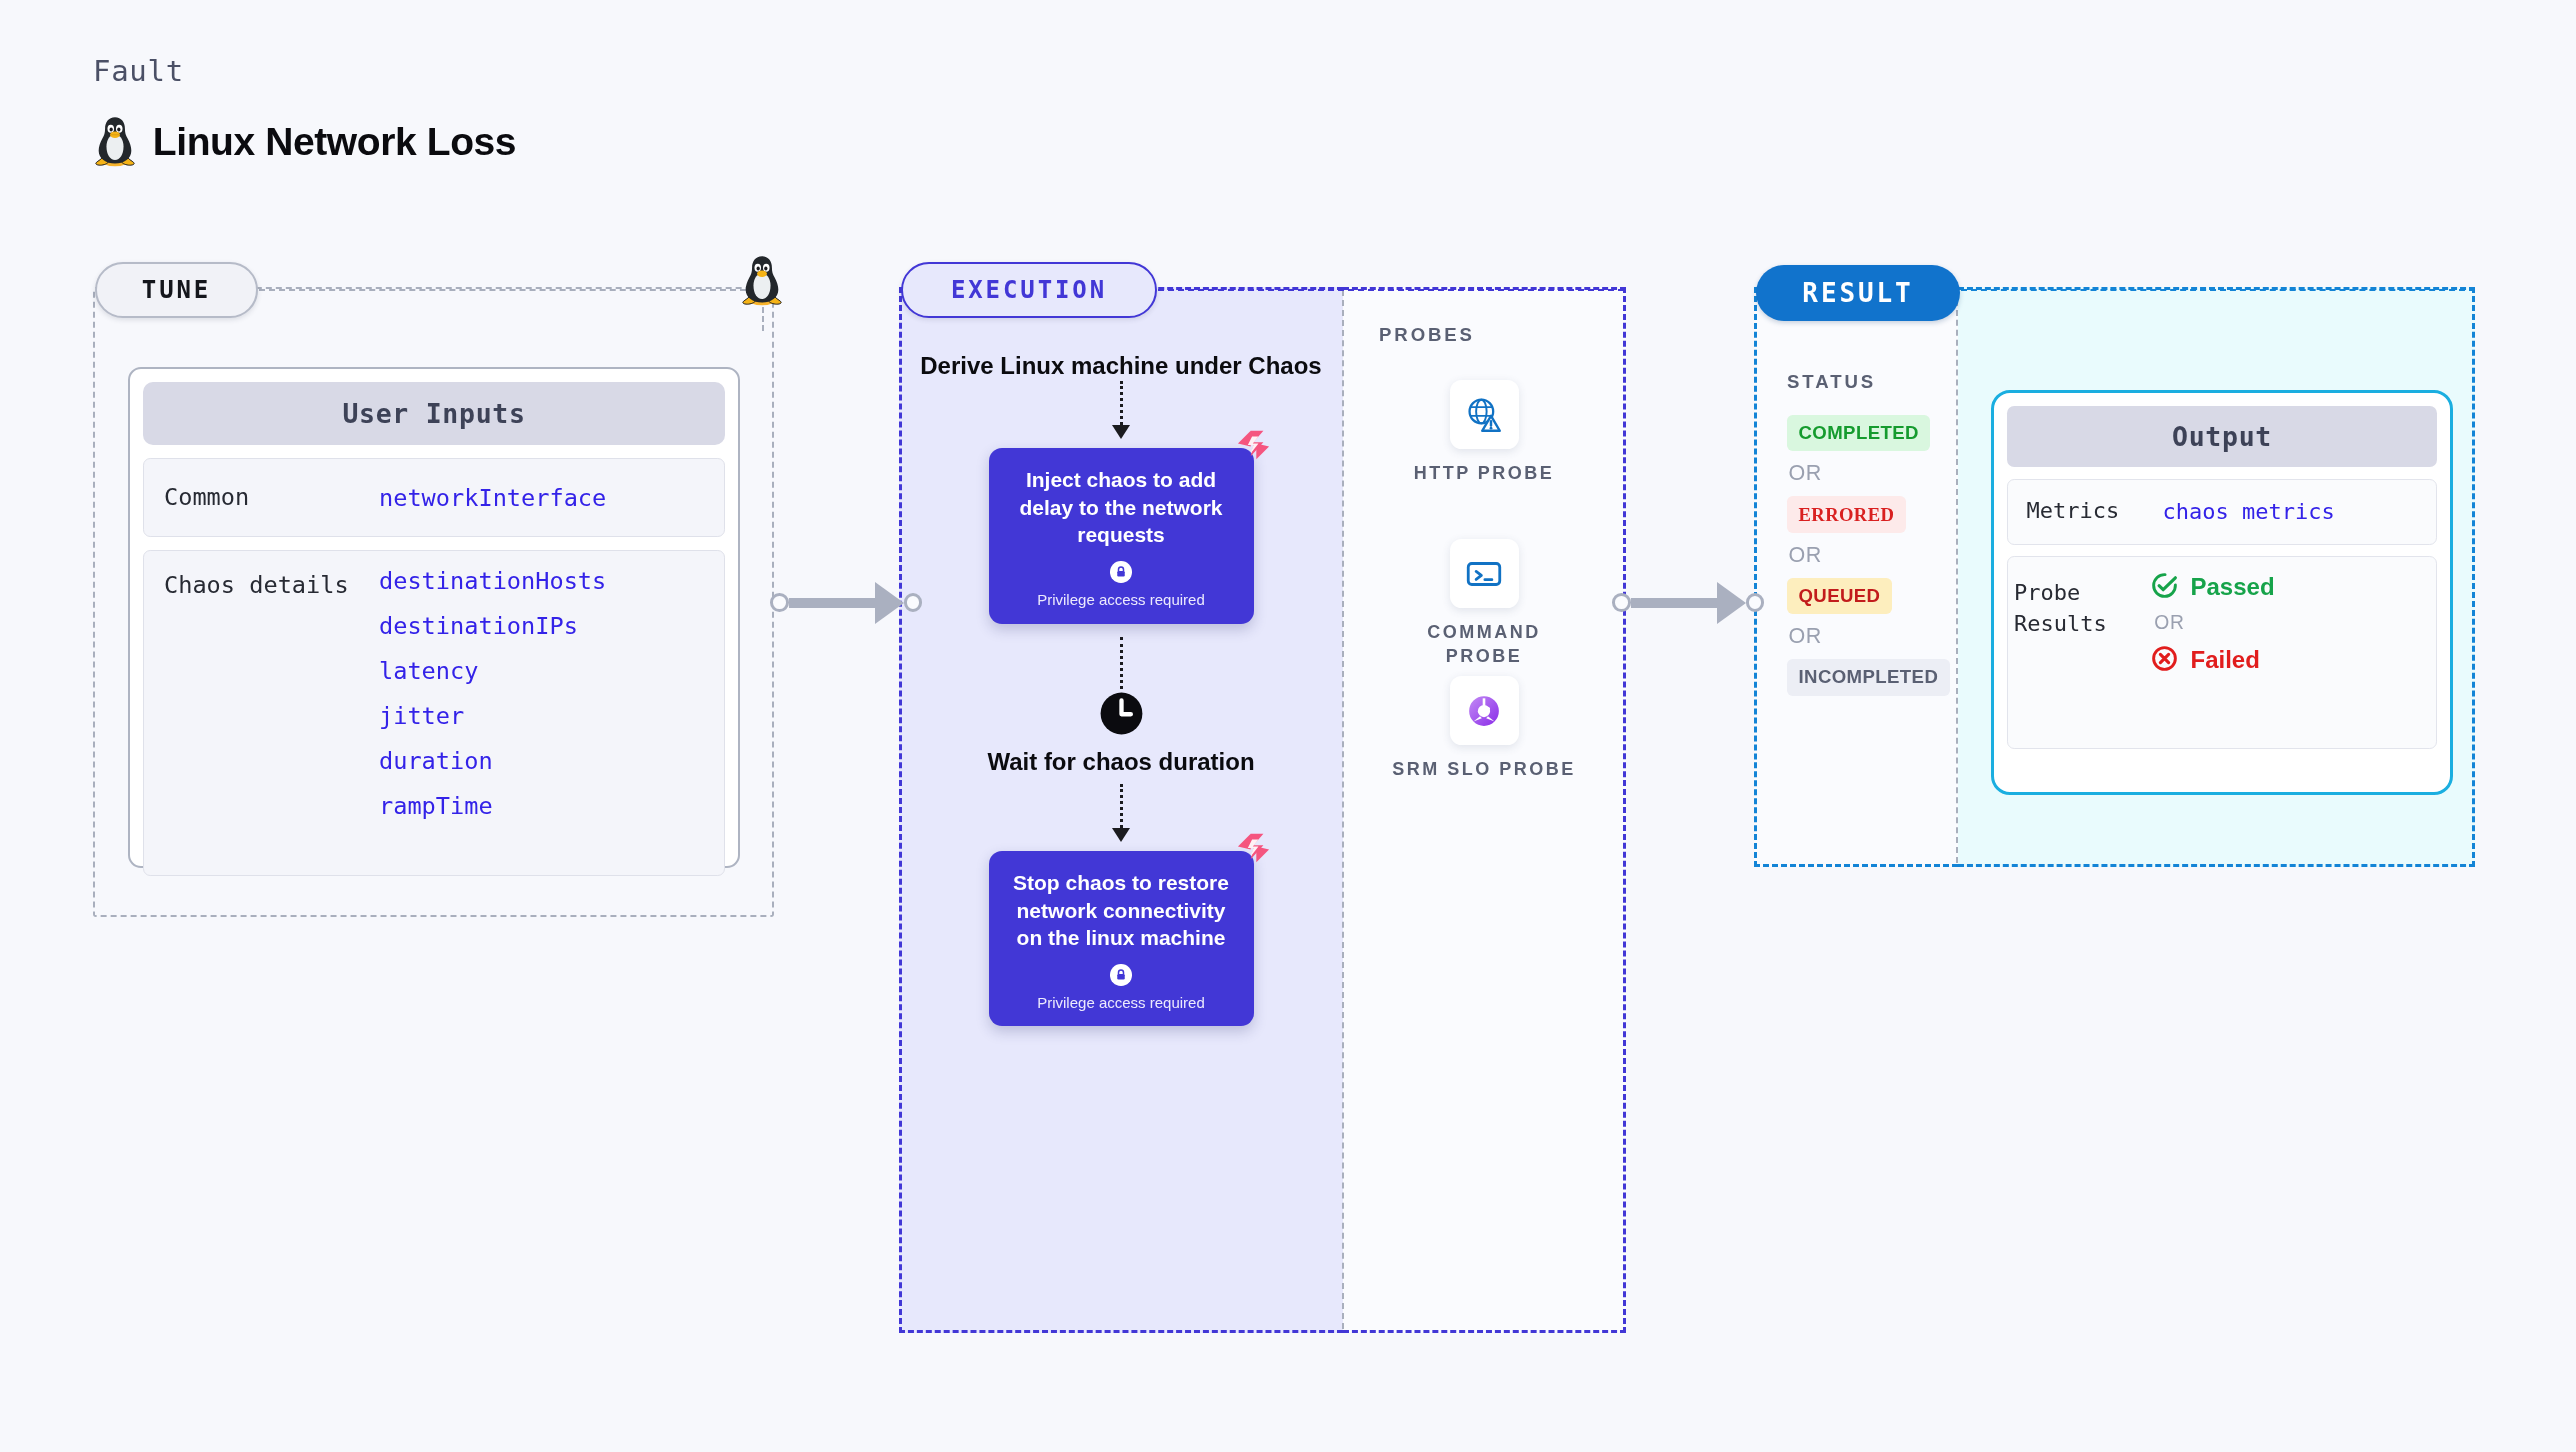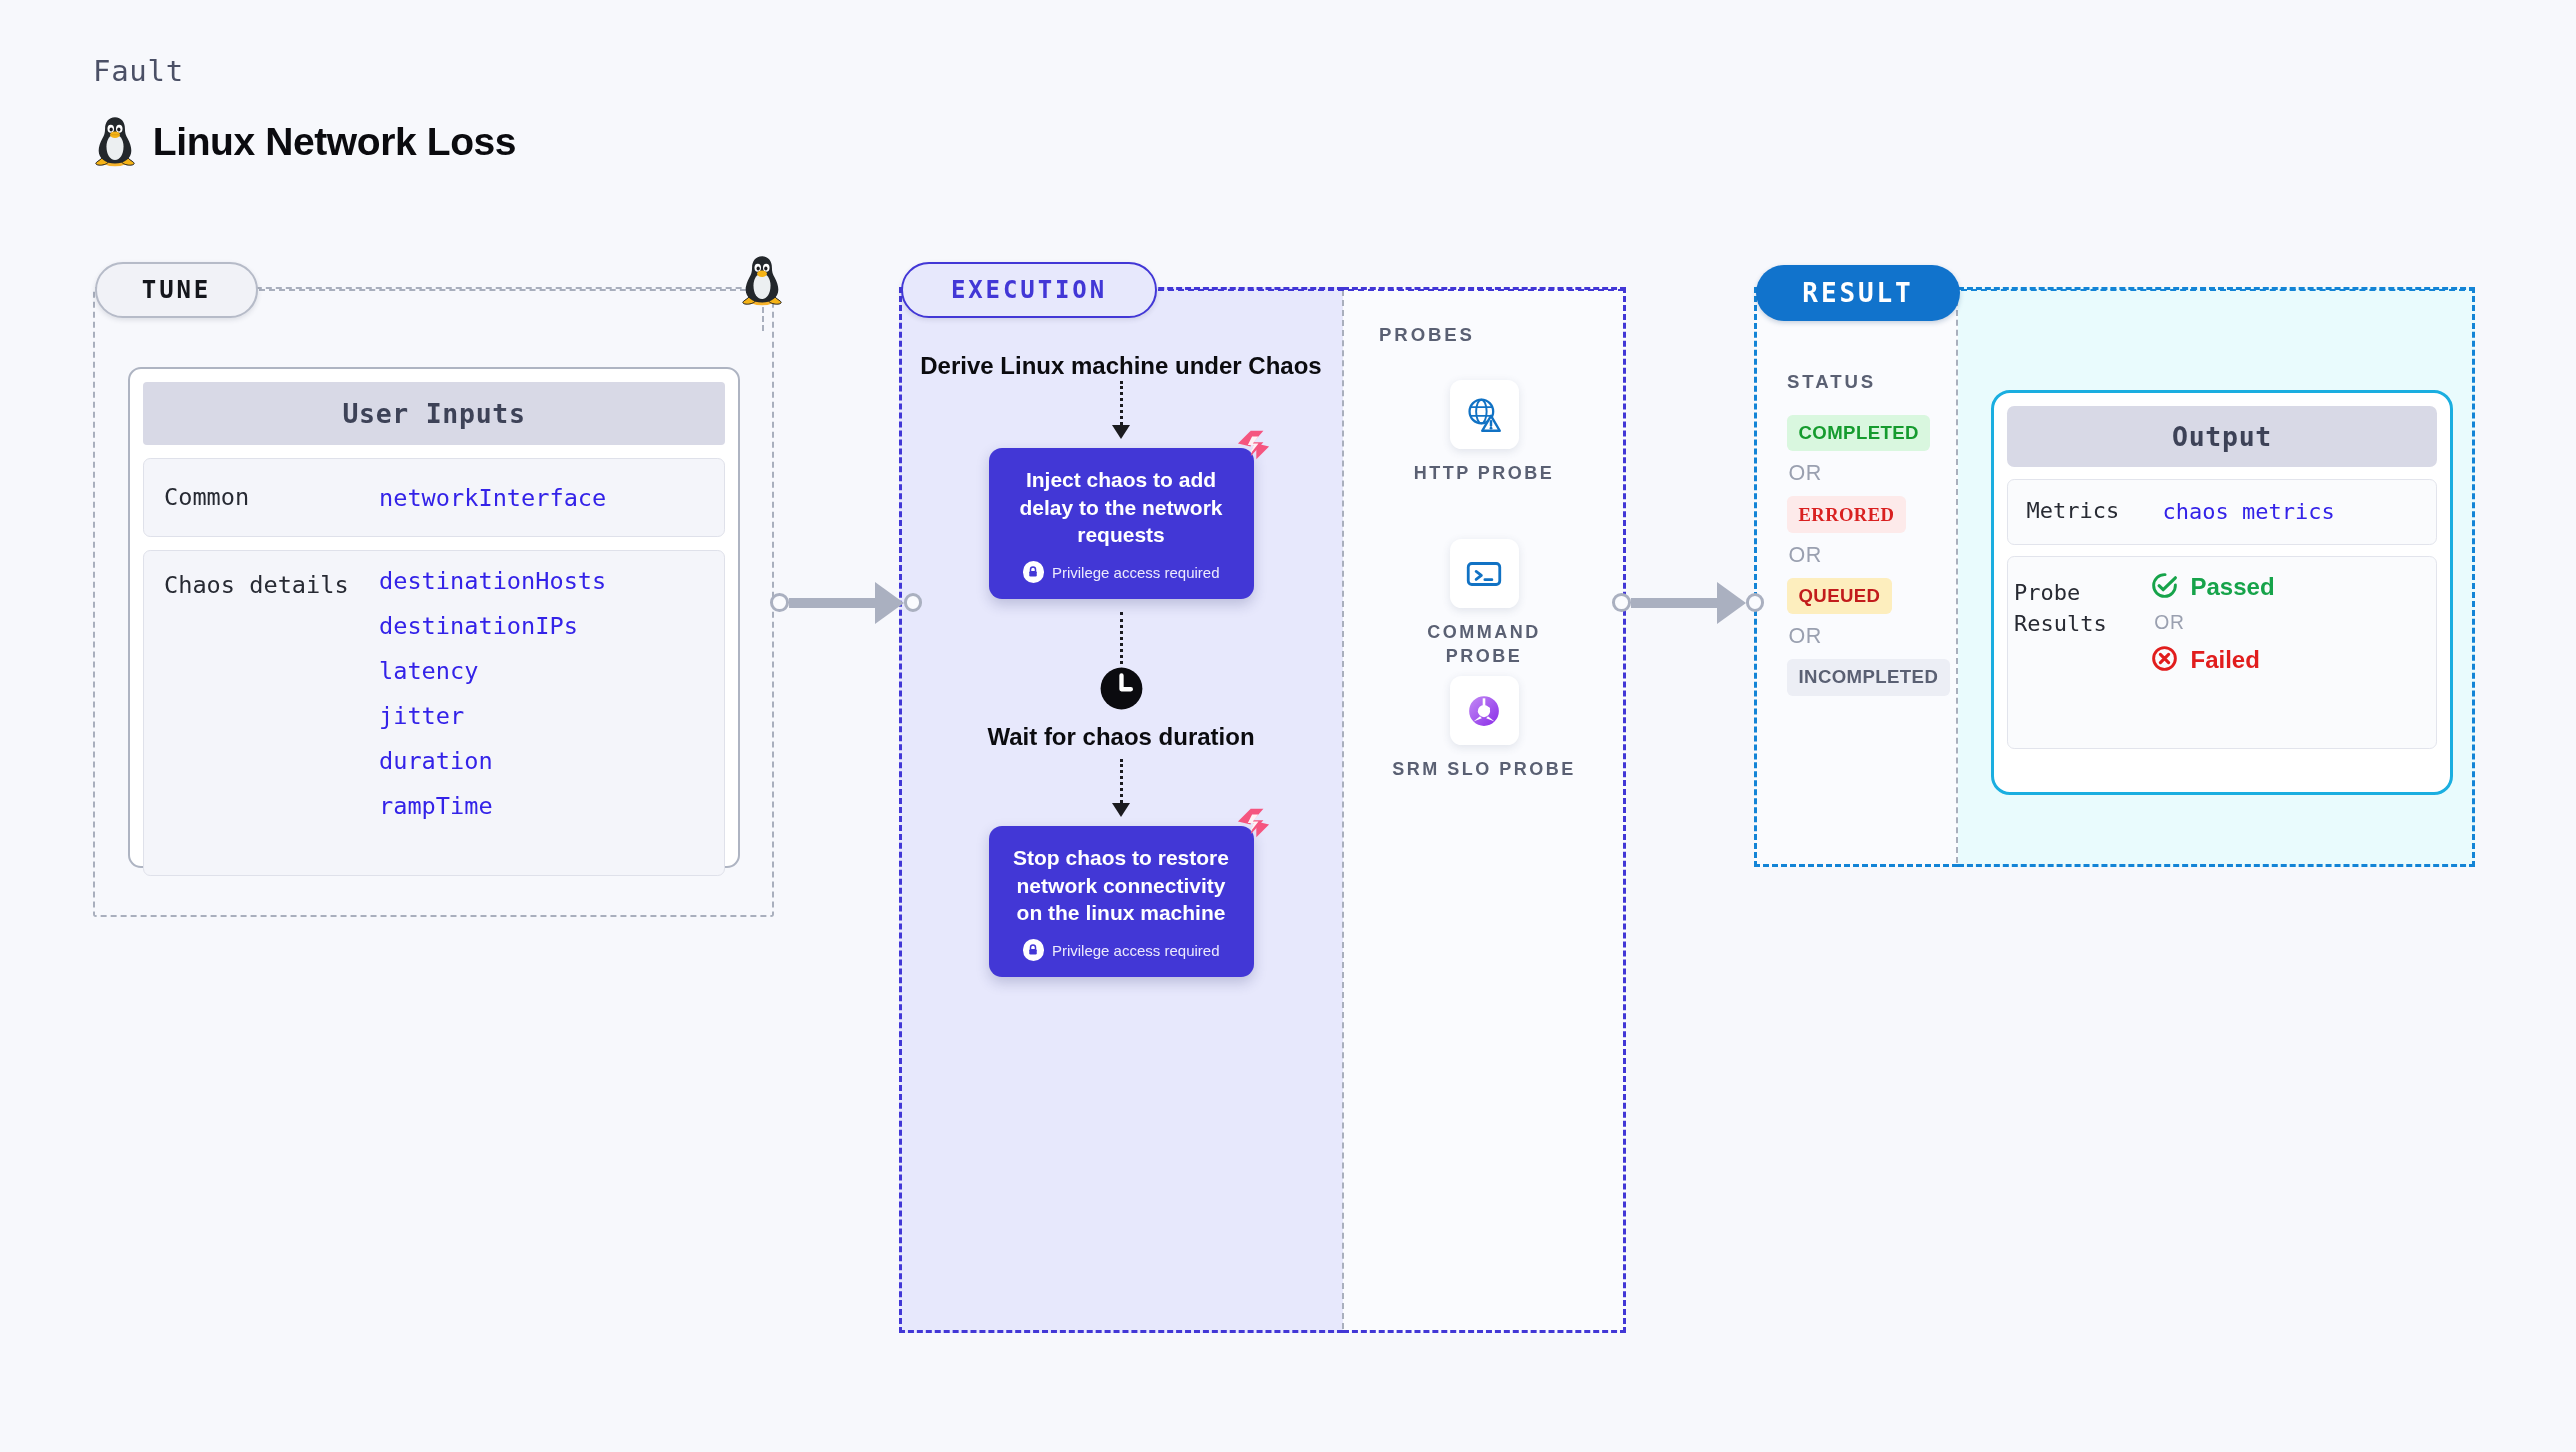--- a/index.html
+++ b/index.html
@@ -104,21 +104,21 @@
   }
   .tux-mark { position: absolute; left: 740px; top: 254px; }
 
   
   .ui-card {
     position: absolute; left: 128px; top: 367px; width: 612px; height: 501px;
     background: #ffffff; border: 2.9px solid #aeb4c2; border-radius: 13px;
     padding: 13px;
   }
   .ui-header {
-    height: 63px; background: #d8d9e6; border-radius: 4px;
+    height: 63px; background: #d8d9e6; border-radius: 10px;
     display: flex; align-items: center; justify-content: center;
     font-family: "DejaVu Sans Mono", monospace;
     font-size: 26.5px; font-weight: 700; color: #3d4257; letter-spacing: 0.7px;
   }
   .ui-row {
     margin-top: 13px; background: #f4f5fa; border: 1.4px solid #dfe1ea;
     border-radius: 7.2px; display: flex; align-items: center;
     padding: 15.8px 20px;
   }
   .ui-row-label {
@@ -172,21 +172,21 @@
     padding: 18.6px 15.8px 15.8px;
     box-shadow: 0 5.7px 13px rgba(40,45,110,.22);
   }
   .chaos-card-title {
     text-align: center; color: #ffffff; font-size: 21px;
     font-weight: 700; line-height: 1.3;
   }
   .priv {
     margin-top: 13px; display: flex; align-items: center;
     justify-content: center; gap: 7.9px;
-    color: #eceafd; font-size: 15px;
+    color: #eceafd; font-size: 15px; flex-direction: column;
   }
   .lock-badge {
     width: 21.5px; height: 21.5px; border-radius: 50%;
     background: #ffffff; display: flex; align-items: center;
     justify-content: center; flex: none;
   }
   .harness-mark {
     position: absolute; right: -18.6px; top: -20px;
   }
   .clock-wrap { display: flex; justify-content: center; }

